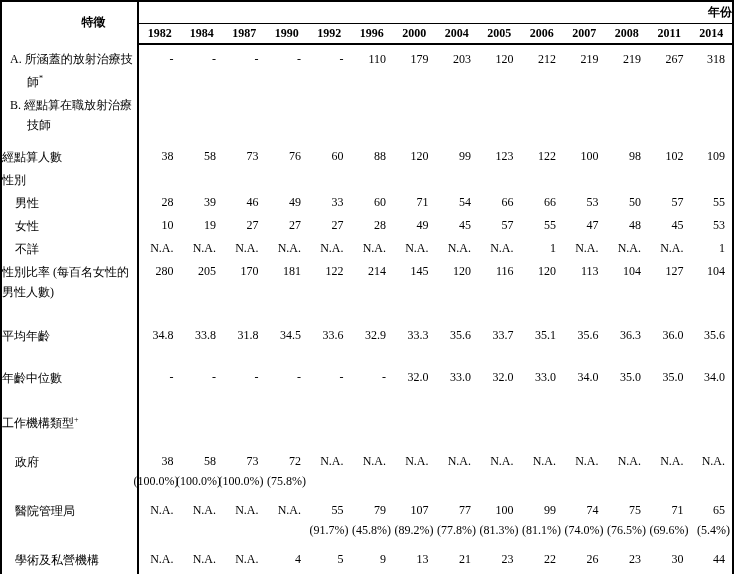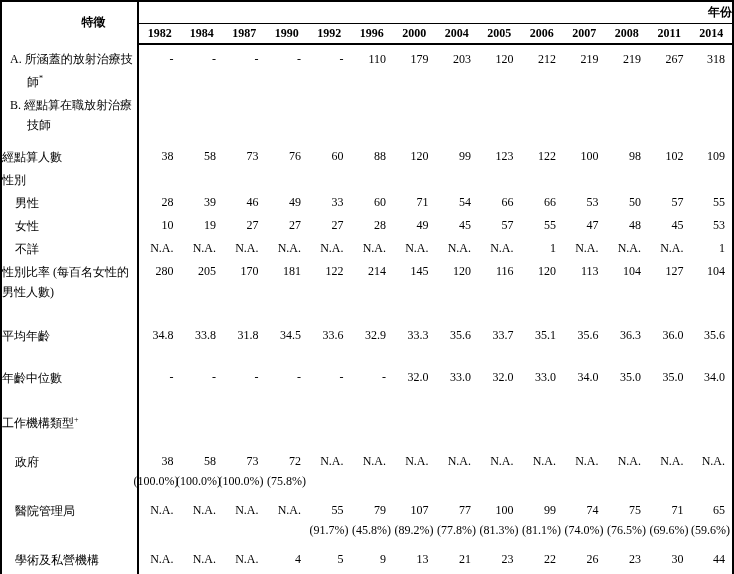--- a/index.html
+++ b/index.html
@@ -667,21 +667,21 @@
         <td class="num">
           <div class="v">75</div>
           <div class="p">(76.5%)</div>
         </td>
         <td class="num">
           <div class="v">71</div>
           <div class="p">(69.6%)</div>
         </td>
         <td class="num">
           <div class="v">65</div>
-          <div class="p">(59.6%)</div>
+          <div class="p">(5.4%)</div>
         </td>
       </tr>
       <tr class="h40 gapS">
         <td class="lbl ind1">學術及私營機構</td>
         <td class="num">
           <div class="v">N.A.</div>
         </td>
         <td class="num">
           <div class="v">N.A.</div>
         </td>

